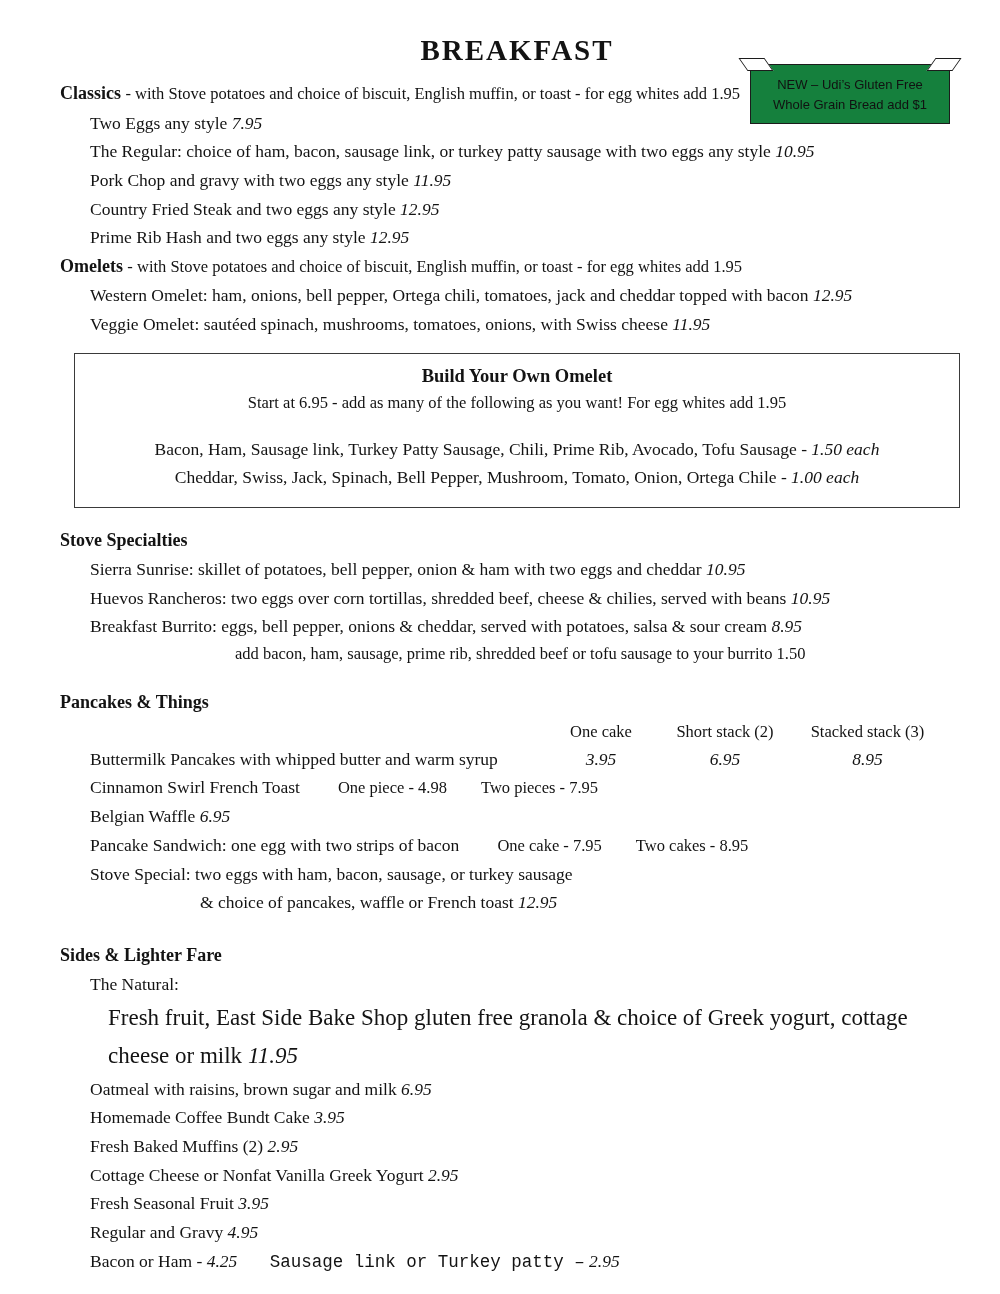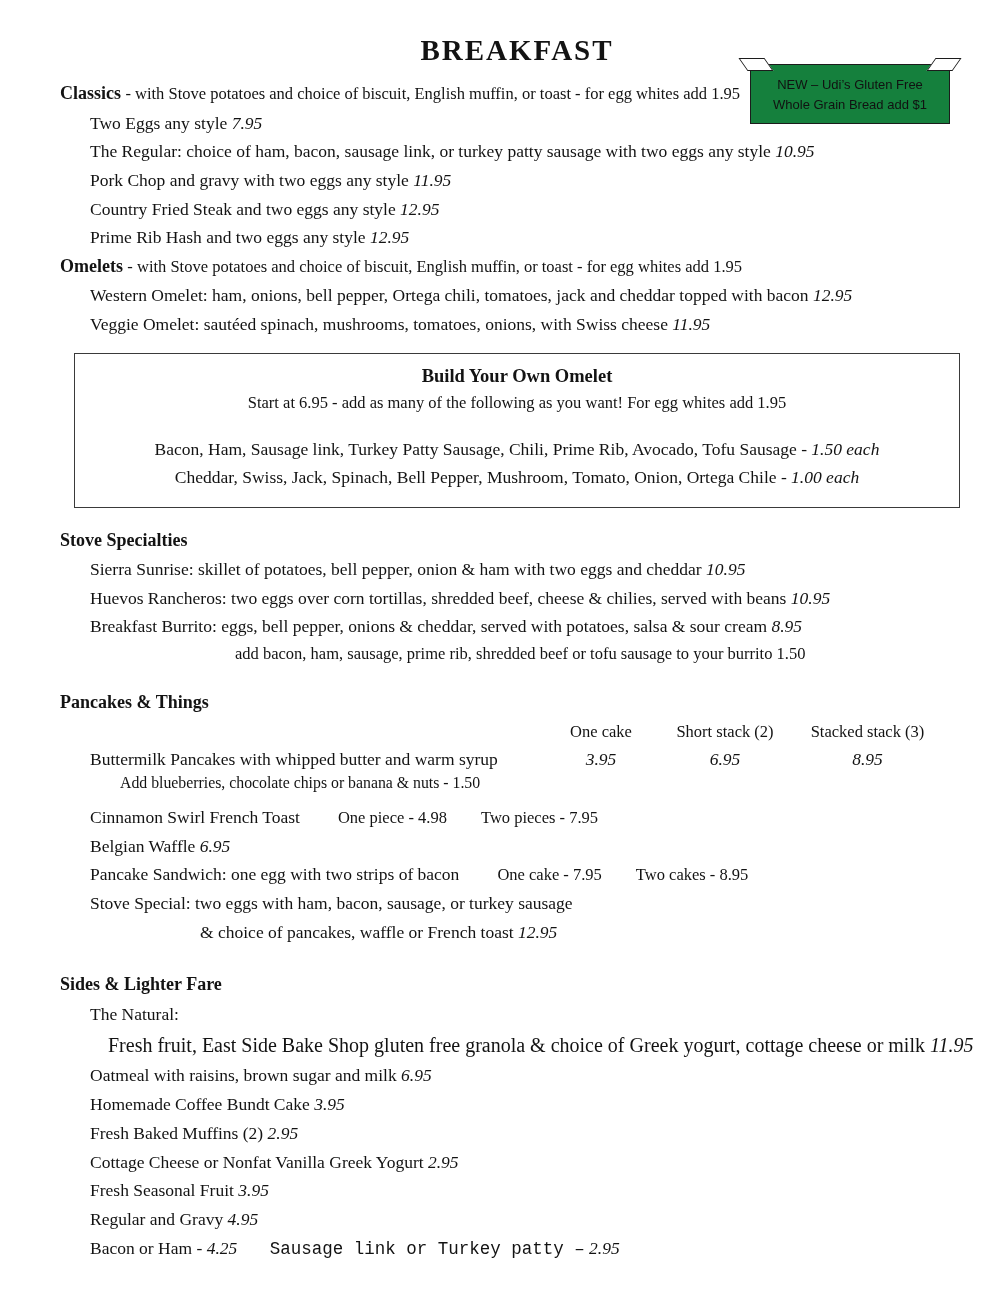--- a/index.html
+++ b/index.html
@@ -57,21 +57,21 @@
   .pc-label { width:452px; }
   .pc-c1 { width:118px; text-align:center; }
   .pc-c2 { width:130px; text-align:center; }
   .pc-c3 { width:155px; text-align:center; }
   .pc-headrow { margin-top:2px; }
 
   .subnote { margin-left:60px; font-size:15.8px; line-height:1.3; margin-bottom:9px; }
   .opt1 { margin-left:38px; }
   .opt2 { margin-left:34px; }
   .indent2 { margin-left:140px; font-size:17.5px; line-height:1.64; }
-  .natural-desc { margin-left:48px; font-size:20px; line-height:1.64; }
+  .natural-desc { margin-left:48px; font-size:23px; line-height:1.64; }
   .gap2 { margin-left:28px;font-family:Liberation Mono, monospace; }
 </style>
 </head>
 <body>
 
 <div class="page">
 
   <h1 class="title">BREAKFAST</h1>
 
   <div class="ribbon">
@@ -117,21 +117,20 @@
     <div class="pc-c2 note">Short stack (2)</div>
     <div class="pc-c3 note">Stacked stack (3)</div>
   </div>
 
   <div class="pc-row">
     <div class="pc-label">Buttermilk Pancakes with whipped butter and warm syrup</div>
     <div class="pc-c1 price">3.95</div>
     <div class="pc-c2 price">6.95</div>
     <div class="pc-c3 price">8.95</div>
   </div>
-  <div class="subnote note">Add blueberries, chocolate chips or banana &amp; nuts - 1.50</div>
 
   <div class="item">
     <span>Cinnamon Swirl French Toast</span><span class="note opt1">One piece - 4.98</span><span class="note opt2">Two pieces - 7.95</span>
   </div>
   <div class="item"><span>Belgian Waffle</span> <span class="price">6.95</span></div>
   <div class="item">
     <span>Pancake Sandwich: one egg with two strips of bacon</span><span class="note opt1">One cake - 7.95</span><span class="note opt2">Two cakes - 8.95</span>
   </div>
   <div class="item"><span>Stove Special: two eggs with ham, bacon, sausage, or turkey sausage</span></div>
   <div class="indent2"><span>&amp; choice of pancakes, waffle or French toast</span> <span class="price">12.95</span></div>

